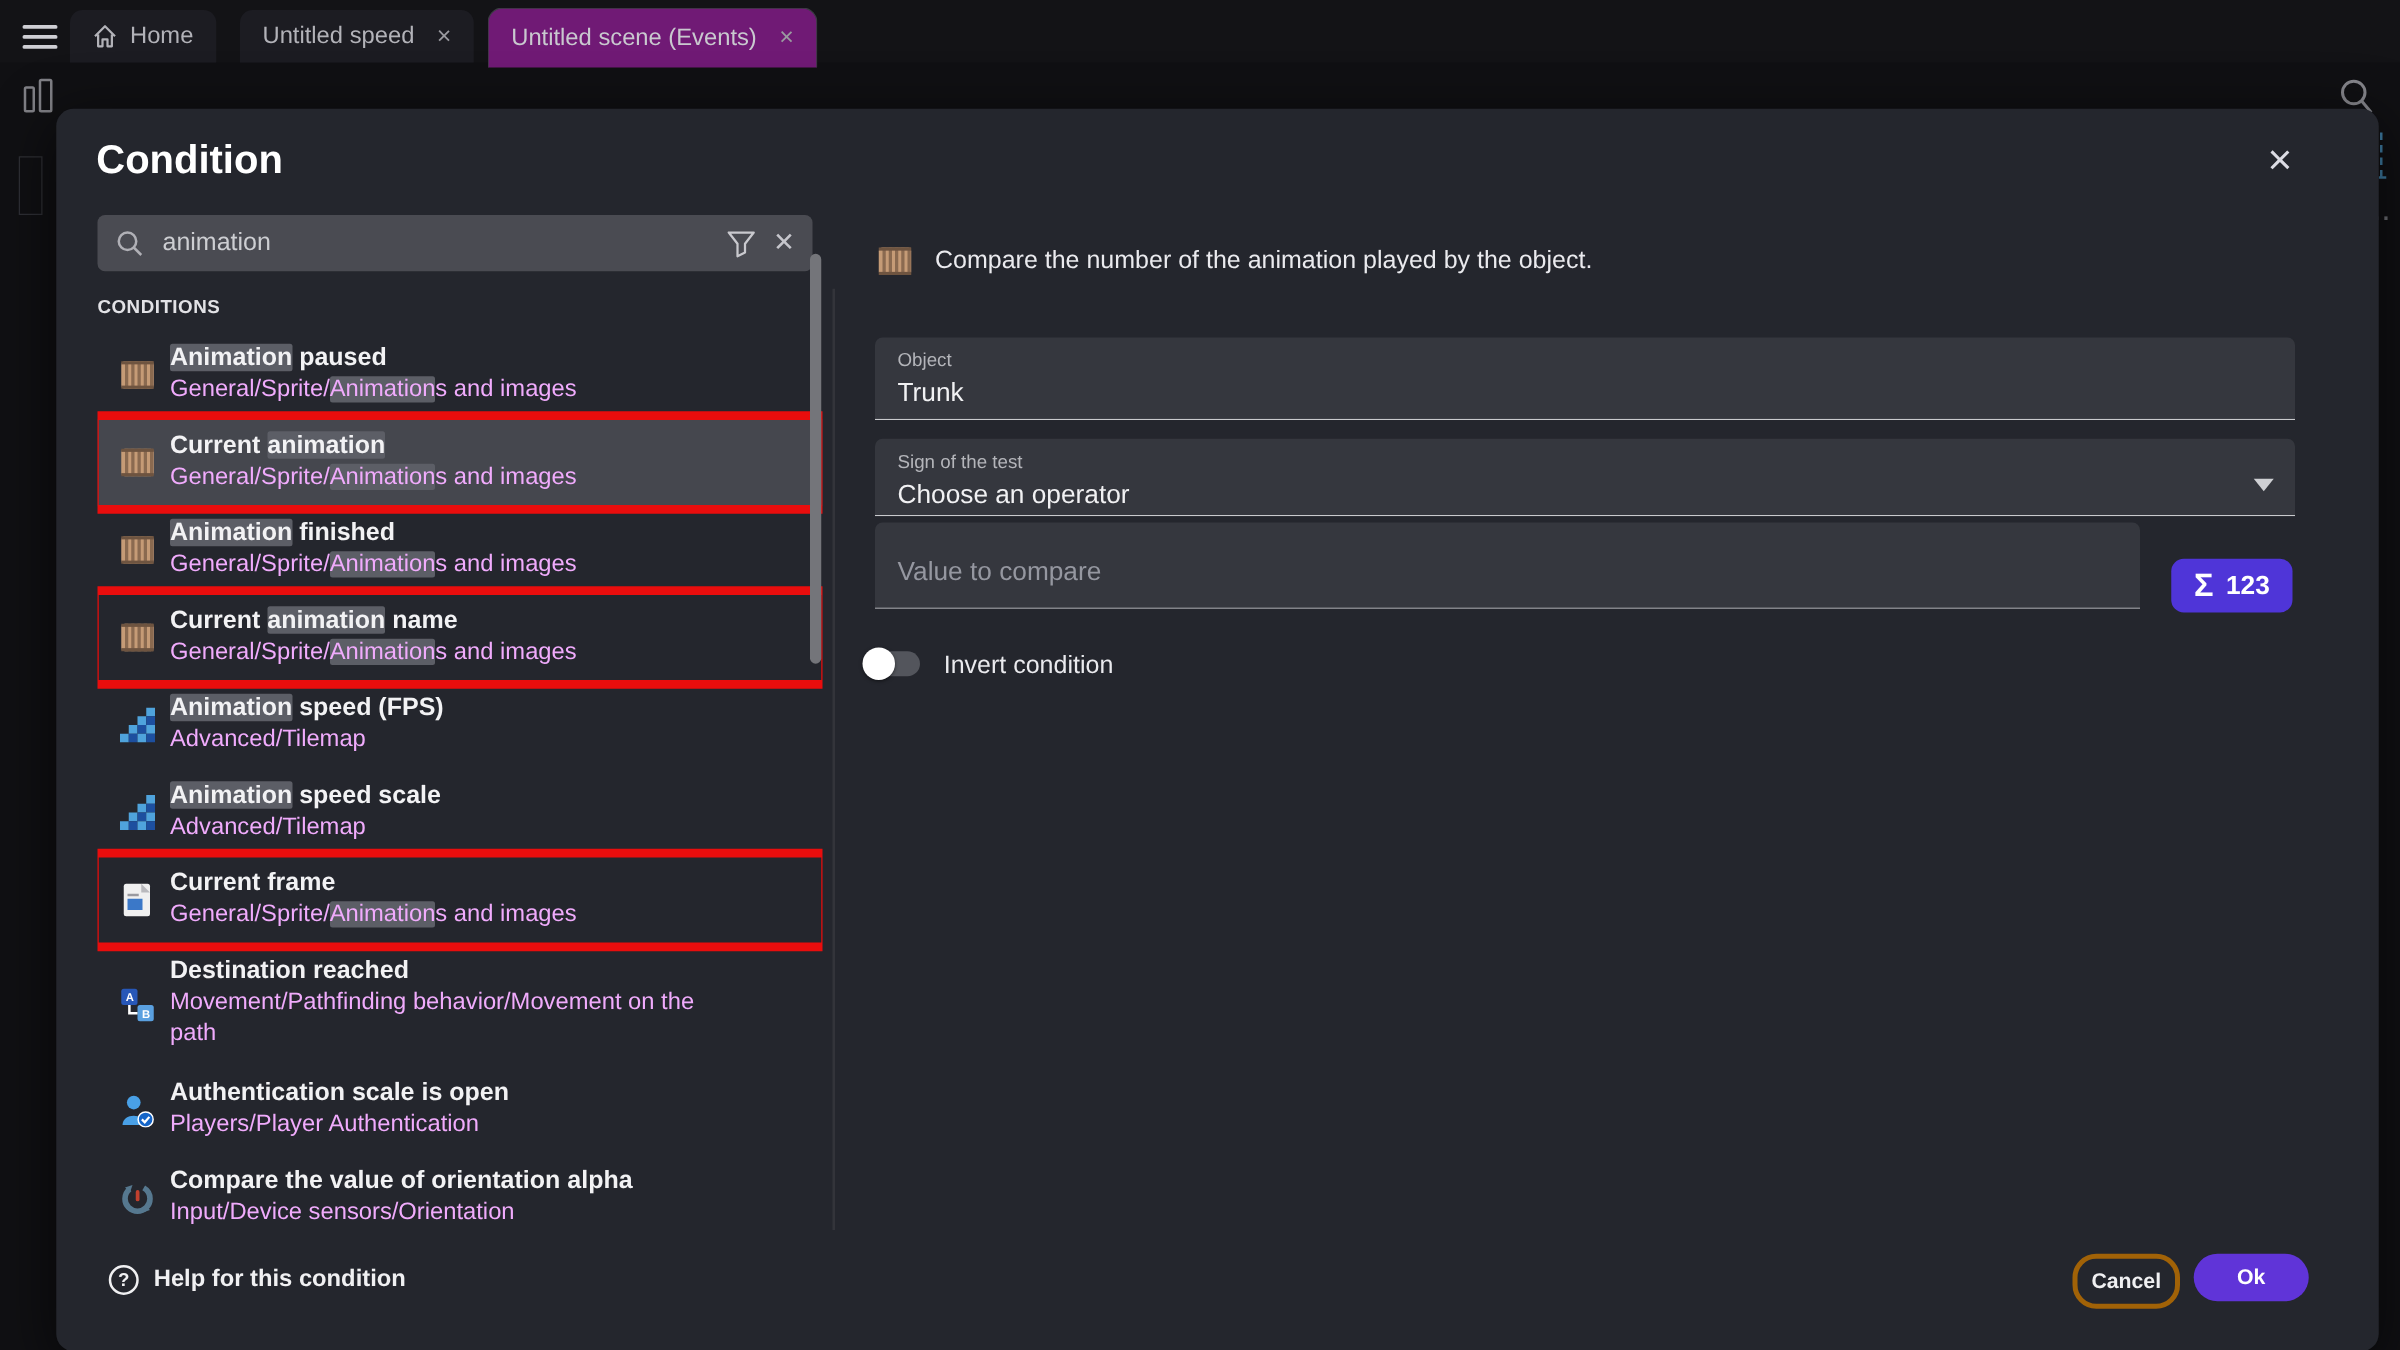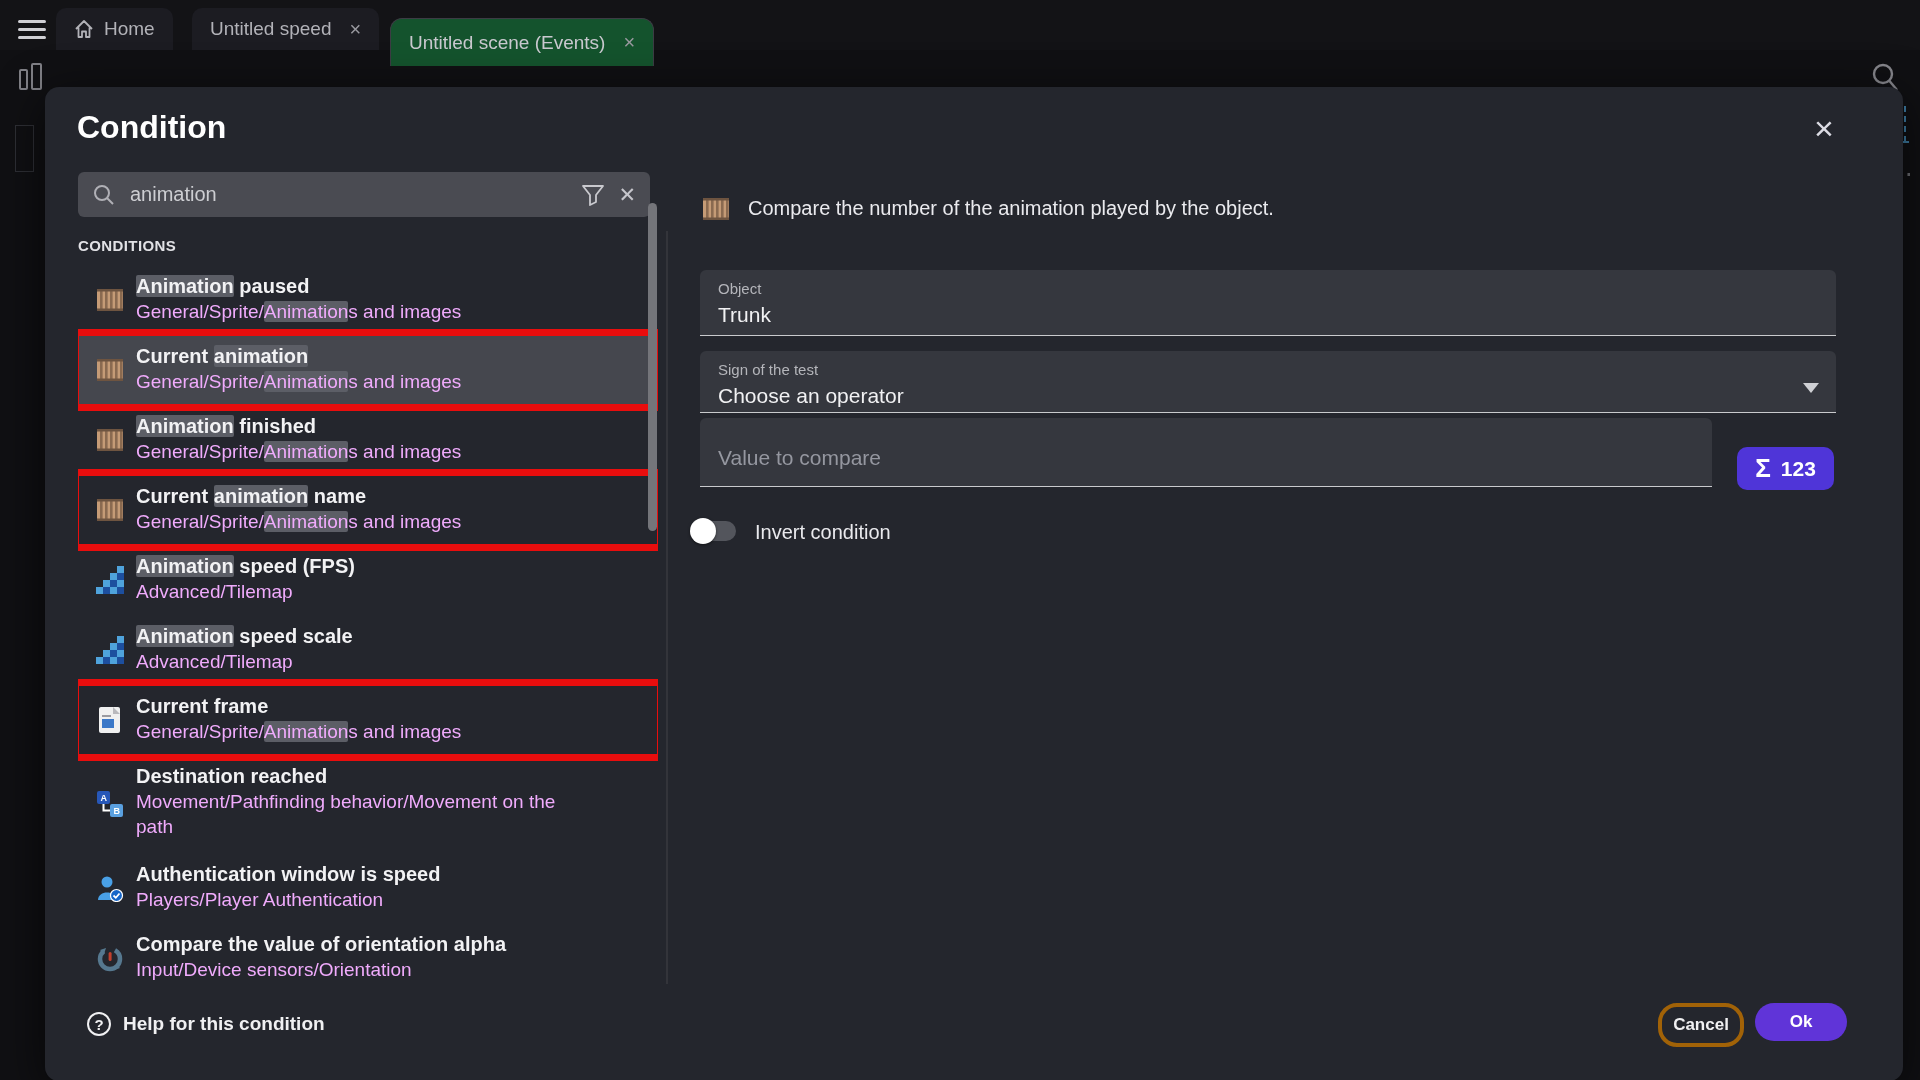--- a/index.html
+++ b/index.html
@@ -5,21 +5,21 @@
   * { margin:0; padding:0; box-sizing:border-box; }
   html,body { width:1920px; height:1080px; overflow:hidden; background:#101013;
               font-family:"Liberation Sans", sans-serif; }
 
   
   .tabbar { position:absolute; left:0; top:0; width:1920px; height:50px; background:#131316; }
   .hamburger { position:absolute; left:18px; top:20px; width:28px; height:19px; cursor:pointer; }
   .hamburger div { width:28px; height:3px; background:#cfcfd4; border-radius:2px; margin-bottom:5px; }
   .tab { position:absolute; top:8px; height:42px; background:#1c1c22; border-radius:10px 10px 0 0;
          display:flex; align-items:center; gap:10px; padding:0 18px; color:#b2b2b8; font-size:19px; }
-  .tab.active { top:18px; height:48px; background:#14532d; border:1px solid #3c3c44; border-bottom:none;
+  .tab.active { top:6px; height:48px; background:#701a75; border:1px solid #3c3c44; border-bottom:none;
                 border-radius:12px 12px 0 0; color:#c9c9cf; }
   .tab .closex { color:#9a9aa0; font-size:20px; margin-left:8px; cursor:pointer; }
   .homeicon { width:20px; height:20px; }
 
   
   .panels-icon { position:absolute; left:19px; top:63px; width:24px; height:30px; }
   .panels-icon .p1 { position:absolute; left:0; top:6px; width:9px; height:21px; border:2px solid #808086; border-radius:2px; }
   .panels-icon .p2 { position:absolute; left:12px; top:0; width:11px; height:27px; border:2px solid #808086; border-radius:2px; }
   .ghost-rect { position:absolute; left:15px; top:125px; width:19px; height:47px; border:1px solid #2e2f35; }
   .bg-search-icon { position:absolute; left:1869px; top:61px; width:32px; height:34px; }
@@ -270,21 +270,21 @@
           <div class="sub">Movement/Pathfinding behavior/Movement on the</div>
           <div class="sub">path</div>
         </div>
         <div class="row">
           <span class="ric"><svg viewBox="0 0 28 28" width="28" height="28">
               <circle cx="11" cy="8" r="5.5" fill="#49a0e6"></circle>
               <path d="M2 26 C2 16 20 16 20 26 Z" fill="#49a0e6"></path>
               <circle cx="20.5" cy="21.5" r="6" fill="#1565c8" stroke="#fff" stroke-width="1.2"></circle>
               <path d="M17.5 21.5 L19.8 23.8 L23.5 19.5" fill="none" stroke="#fff" stroke-width="1.8"></path>
             </svg></span>
-          <div class="title">Authentication window is speed</div>
+          <div class="title">Authentication scale is open</div>
           <div class="sub">Players/Player Authentication</div>
         </div>
         <div class="row">
           <span class="ric"><svg viewBox="0 0 28 28" width="28" height="28">
               <circle cx="14" cy="15" r="10" fill="none" stroke="#56788f" stroke-width="4.5" stroke-dasharray="40 12"></circle>
               <path d="M4 6 L10 4 L8 10 Z" fill="#56788f"></path>
               <path d="M24 24 L18 26 L20 20 Z" fill="#56788f"></path>
               <rect x="12.6" y="8" width="3" height="9" rx="1.5" fill="#c2402e"></rect>
             </svg></span>
           <div class="title">Compare the value of orientation alpha</div>

